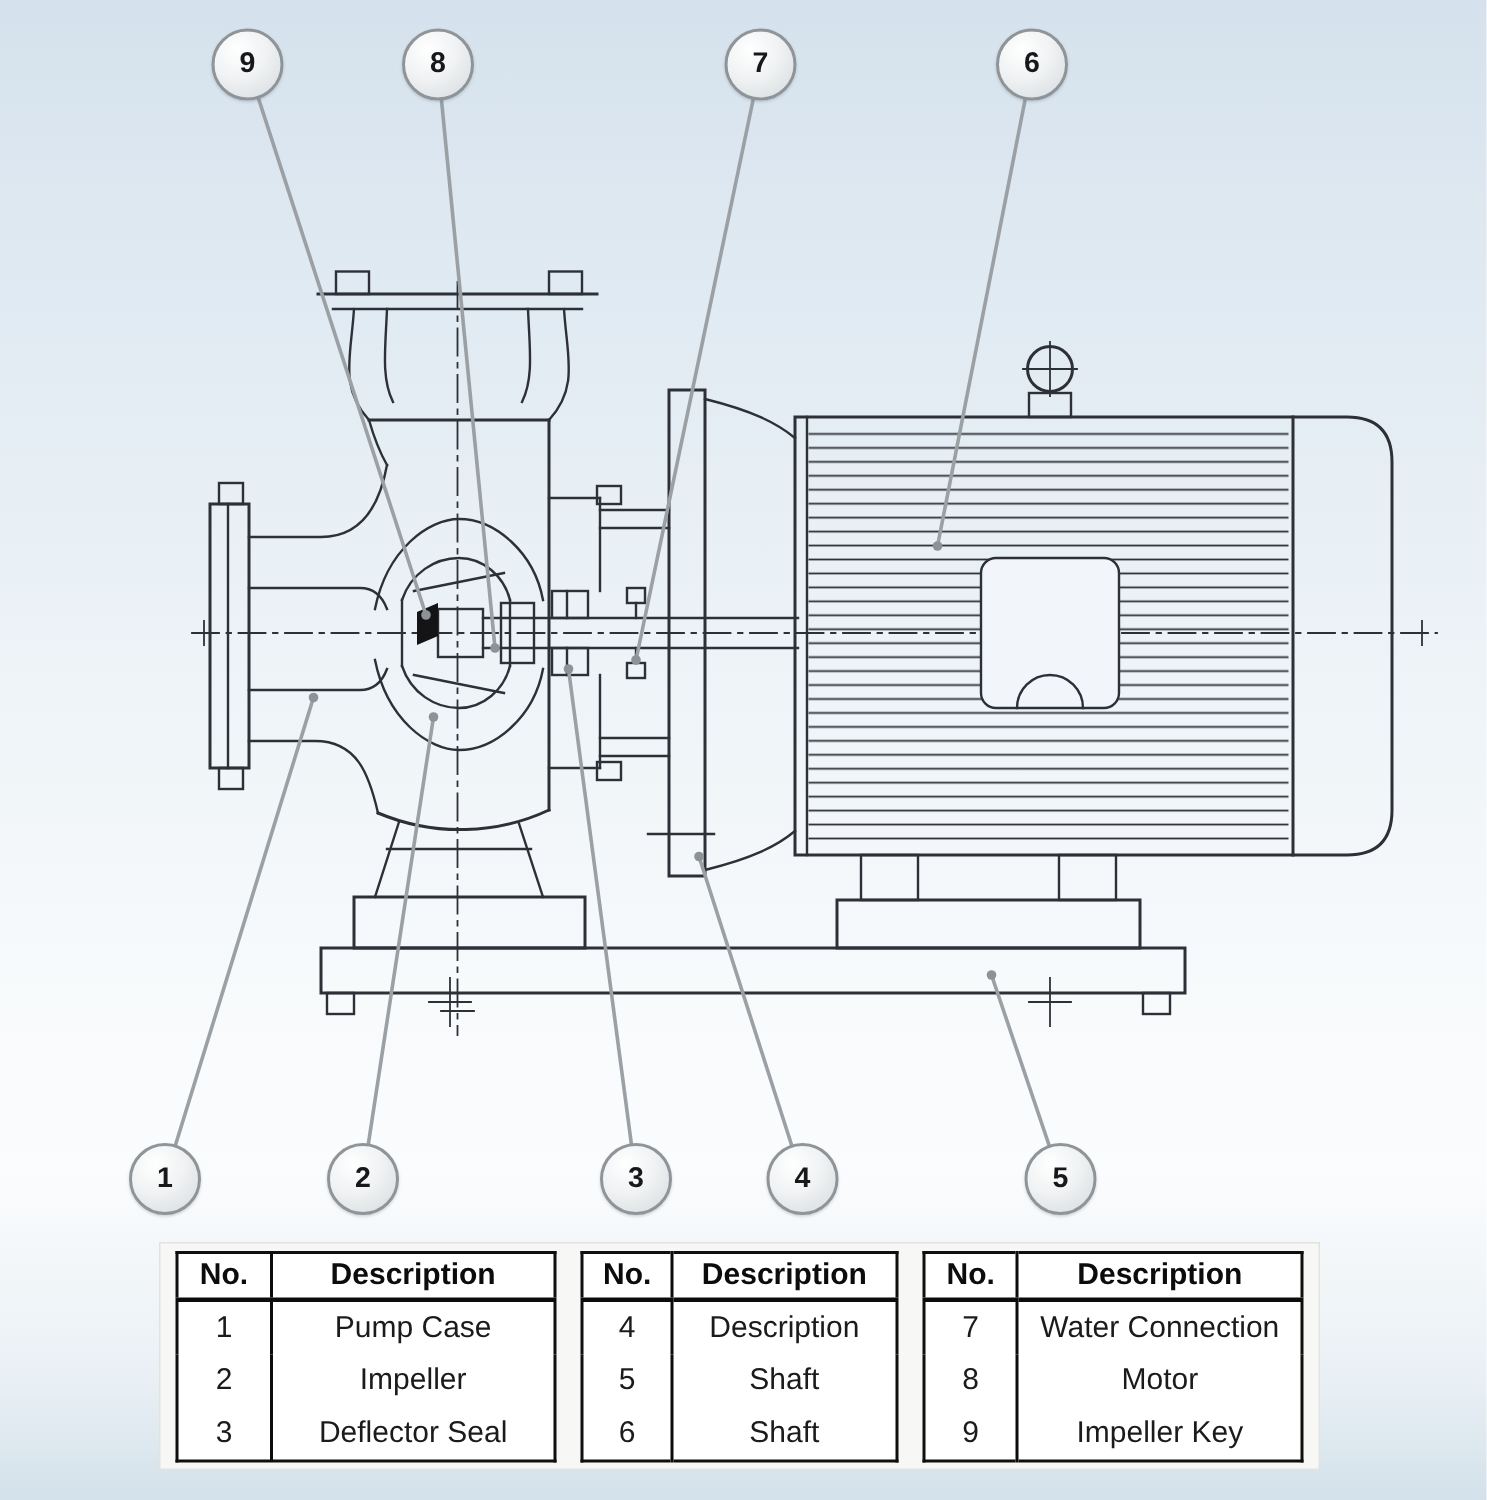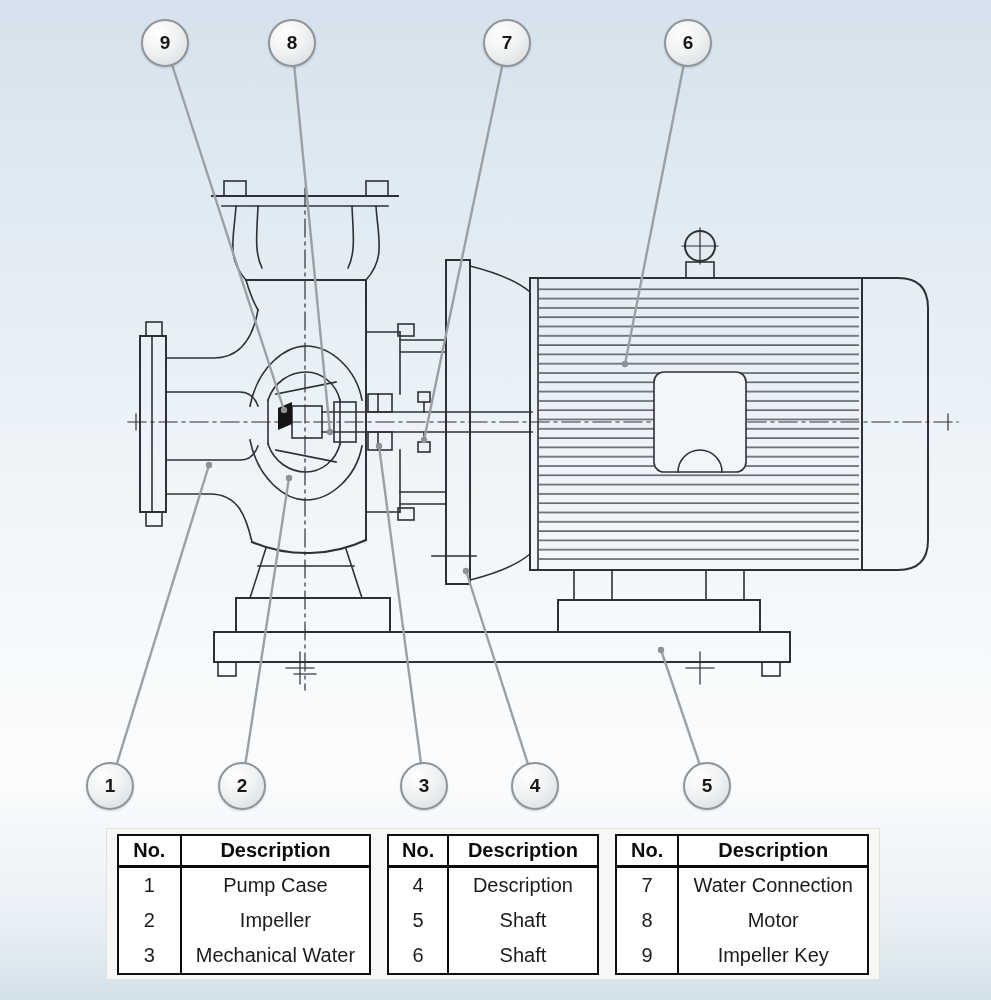--- a/index.html
+++ b/index.html
@@ -240,21 +240,21 @@
         <tr>
           <td class="no">1</td>
           <td class="desc-1">Pump Case</td>
         </tr>
         <tr>
           <td class="no">2</td>
           <td class="desc-1">Impeller</td>
         </tr>
         <tr>
           <td class="no">3</td>
-          <td class="desc-1">Mechanical Water</td>
+          <td class="desc-1">Deflector Seal</td>
         </tr>
       </tbody>
     </table>
 
     <table class="ptable">
       <thead>
         <tr>
           <th class="no">No.</th>
           <th class="desc-2">Description</th>
         </tr>

